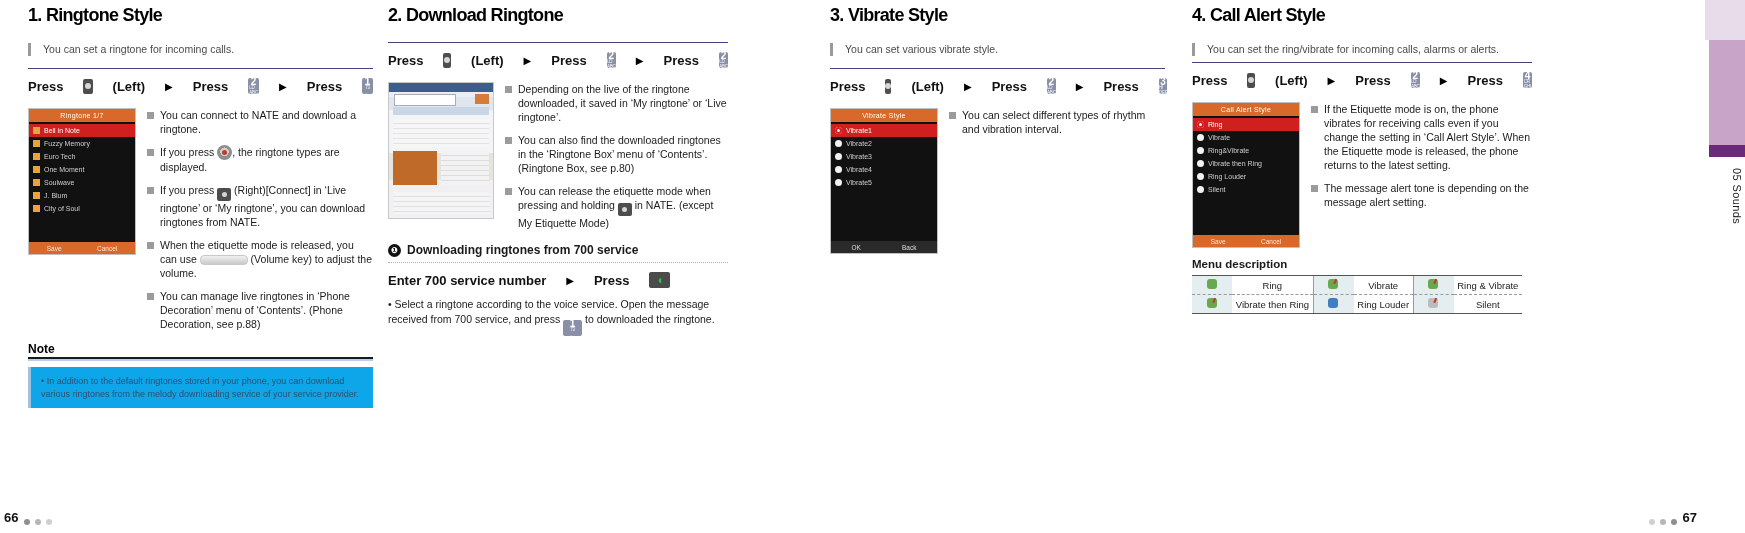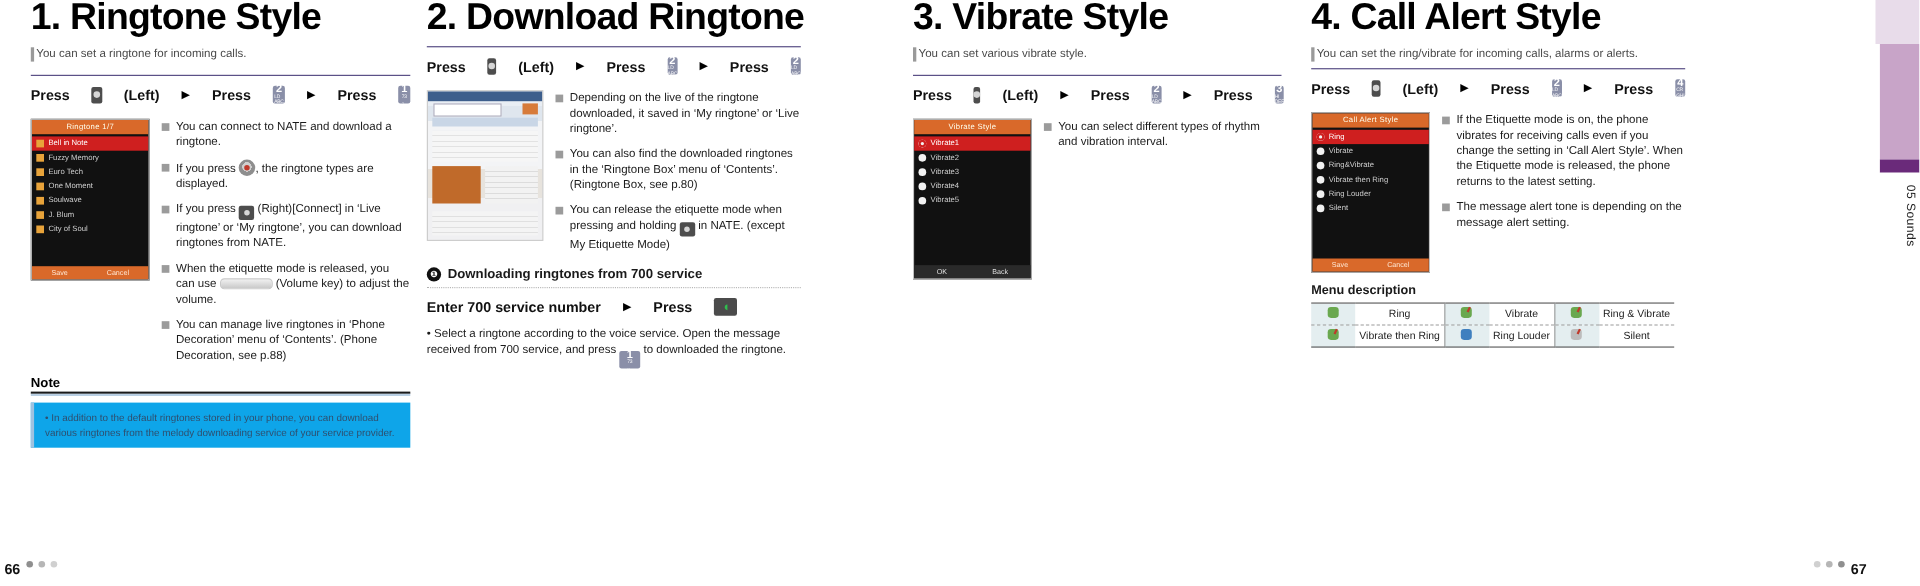--- a/index.html
+++ b/index.html
@@ -22,26 +22,26 @@
   .side-label{
     position:absolute;right:2px;top:168px;width:32px;
     writing-mode:vertical-rl;
     font-size:11px;color:#222;letter-spacing:.4px;
     white-space:nowrap;
   }
 
   
   .col{position:absolute;top:0;}
   .col-title{
-    font-size:34px;font-weight:bold;letter-spacing:-.7px;
+    font-size:18px;font-weight:bold;letter-spacing:-.7px;
     margin:0;line-height:30px;color:#000;
     white-space:nowrap;
   }
   .subtitle{
-    display:flex;gap:2px;font-size:10.5px;color:#4a4a4a;line-height:13px;
+    display:flex;gap:12px;font-size:10.5px;color:#4a4a4a;line-height:13px;
     margin-top:13px;
   }
   .subtitle .bar{display:block;width:3px;background:#9a9a9a;flex:0 0 3px;}
   .rule{height:1px;background:#4a3f7a;margin-top:12px;}
 
   .presspath{
     display:flex;align-items:center;gap:20px;
     font-size:13px;font-weight:bold;color:#111;
     margin-top:9px;white-space:nowrap;
   }
@@ -139,21 +139,21 @@
   table.menudesc td{border:0;padding:2px 3px;text-align:center;color:#1b1b1b;white-space:nowrap;}
   table.menudesc td.ic{background:#e4eef0;width:34px;}
   table.menudesc tr.r1 td{border-top:1px solid #555;border-bottom:1px dashed #9a9a9a;}
   table.menudesc tr.r2 td{border-bottom:1px solid #555;}
   table.menudesc td.sep{border-left:1px solid #9a9a9a;}
   .micon{display:inline-block;width:15px;height:12px;position:relative;}
   .micon .body{position:absolute;left:2px;top:1px;width:10px;height:10px;border-radius:3px;background:#6aa84f;}
   .micon .wave{position:absolute;right:0;top:2px;width:5px;height:5px;border-left:2px solid #c0392b;transform:rotate(25deg);}
 
   
-  .pagenum{position:absolute;bottom:8px;display:flex;align-items:flex-start;gap:6px;font-size:13px;font-weight:bold;color:#111;}
+  .pagenum{position:absolute;bottom:8px;display:flex;align-items:flex-end;gap:6px;font-size:13px;font-weight:bold;color:#111;}
   .pagenum .dots{display:flex;gap:5px;}
   .pagenum .dots i{display:block;width:6px;height:6px;border-radius:50%;background:#d0d0d0;}
   .pagenum .dots i.d2{background:#b6b6b6;}
   .pagenum .dots i.d3{background:#8f8f8f;}
 </style>
 </head>
 <body>
 
 <div class="page">
 

